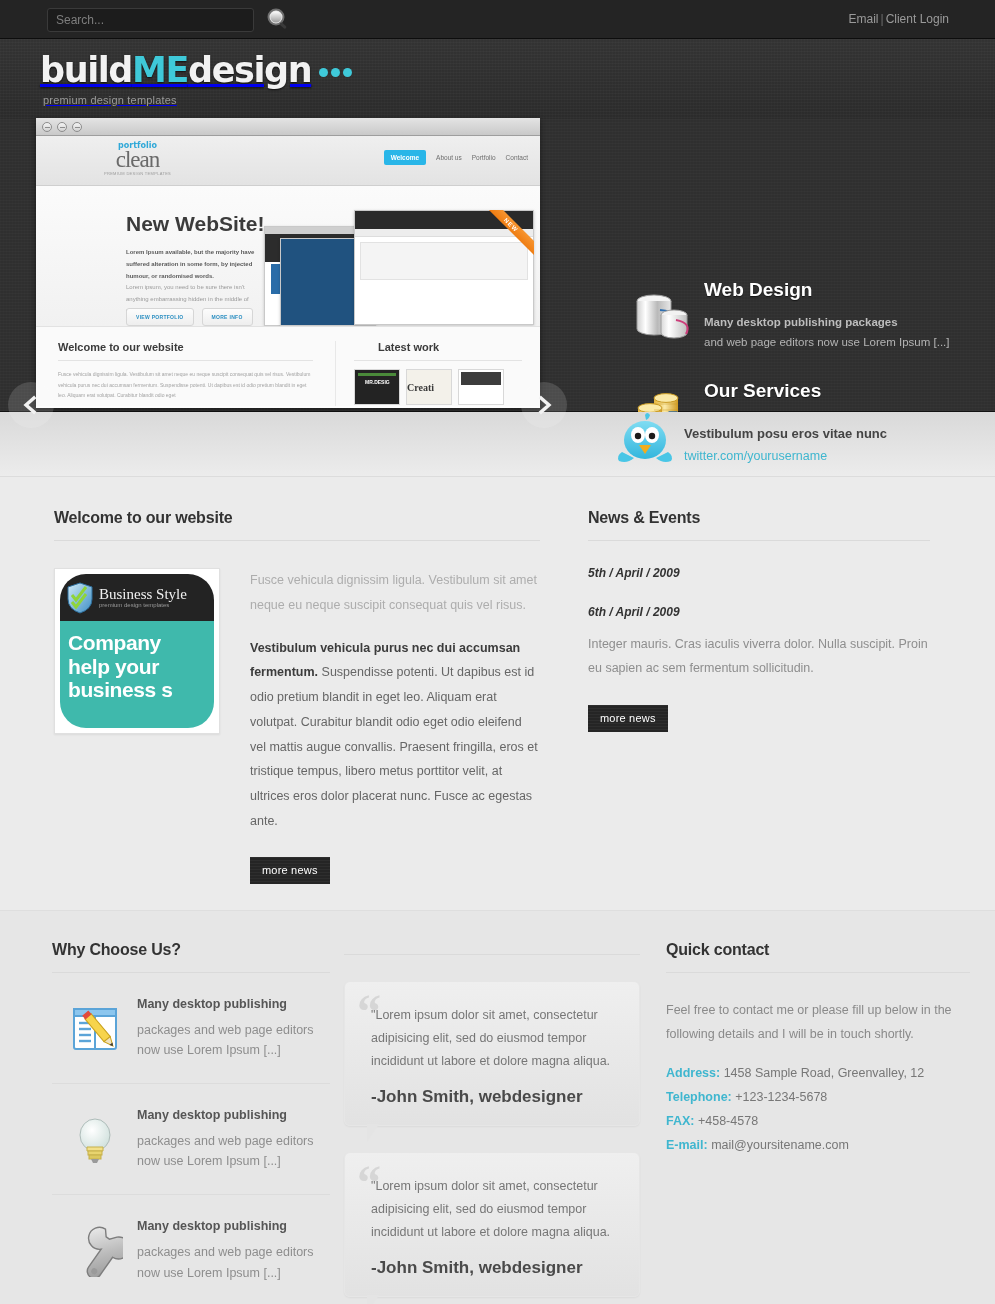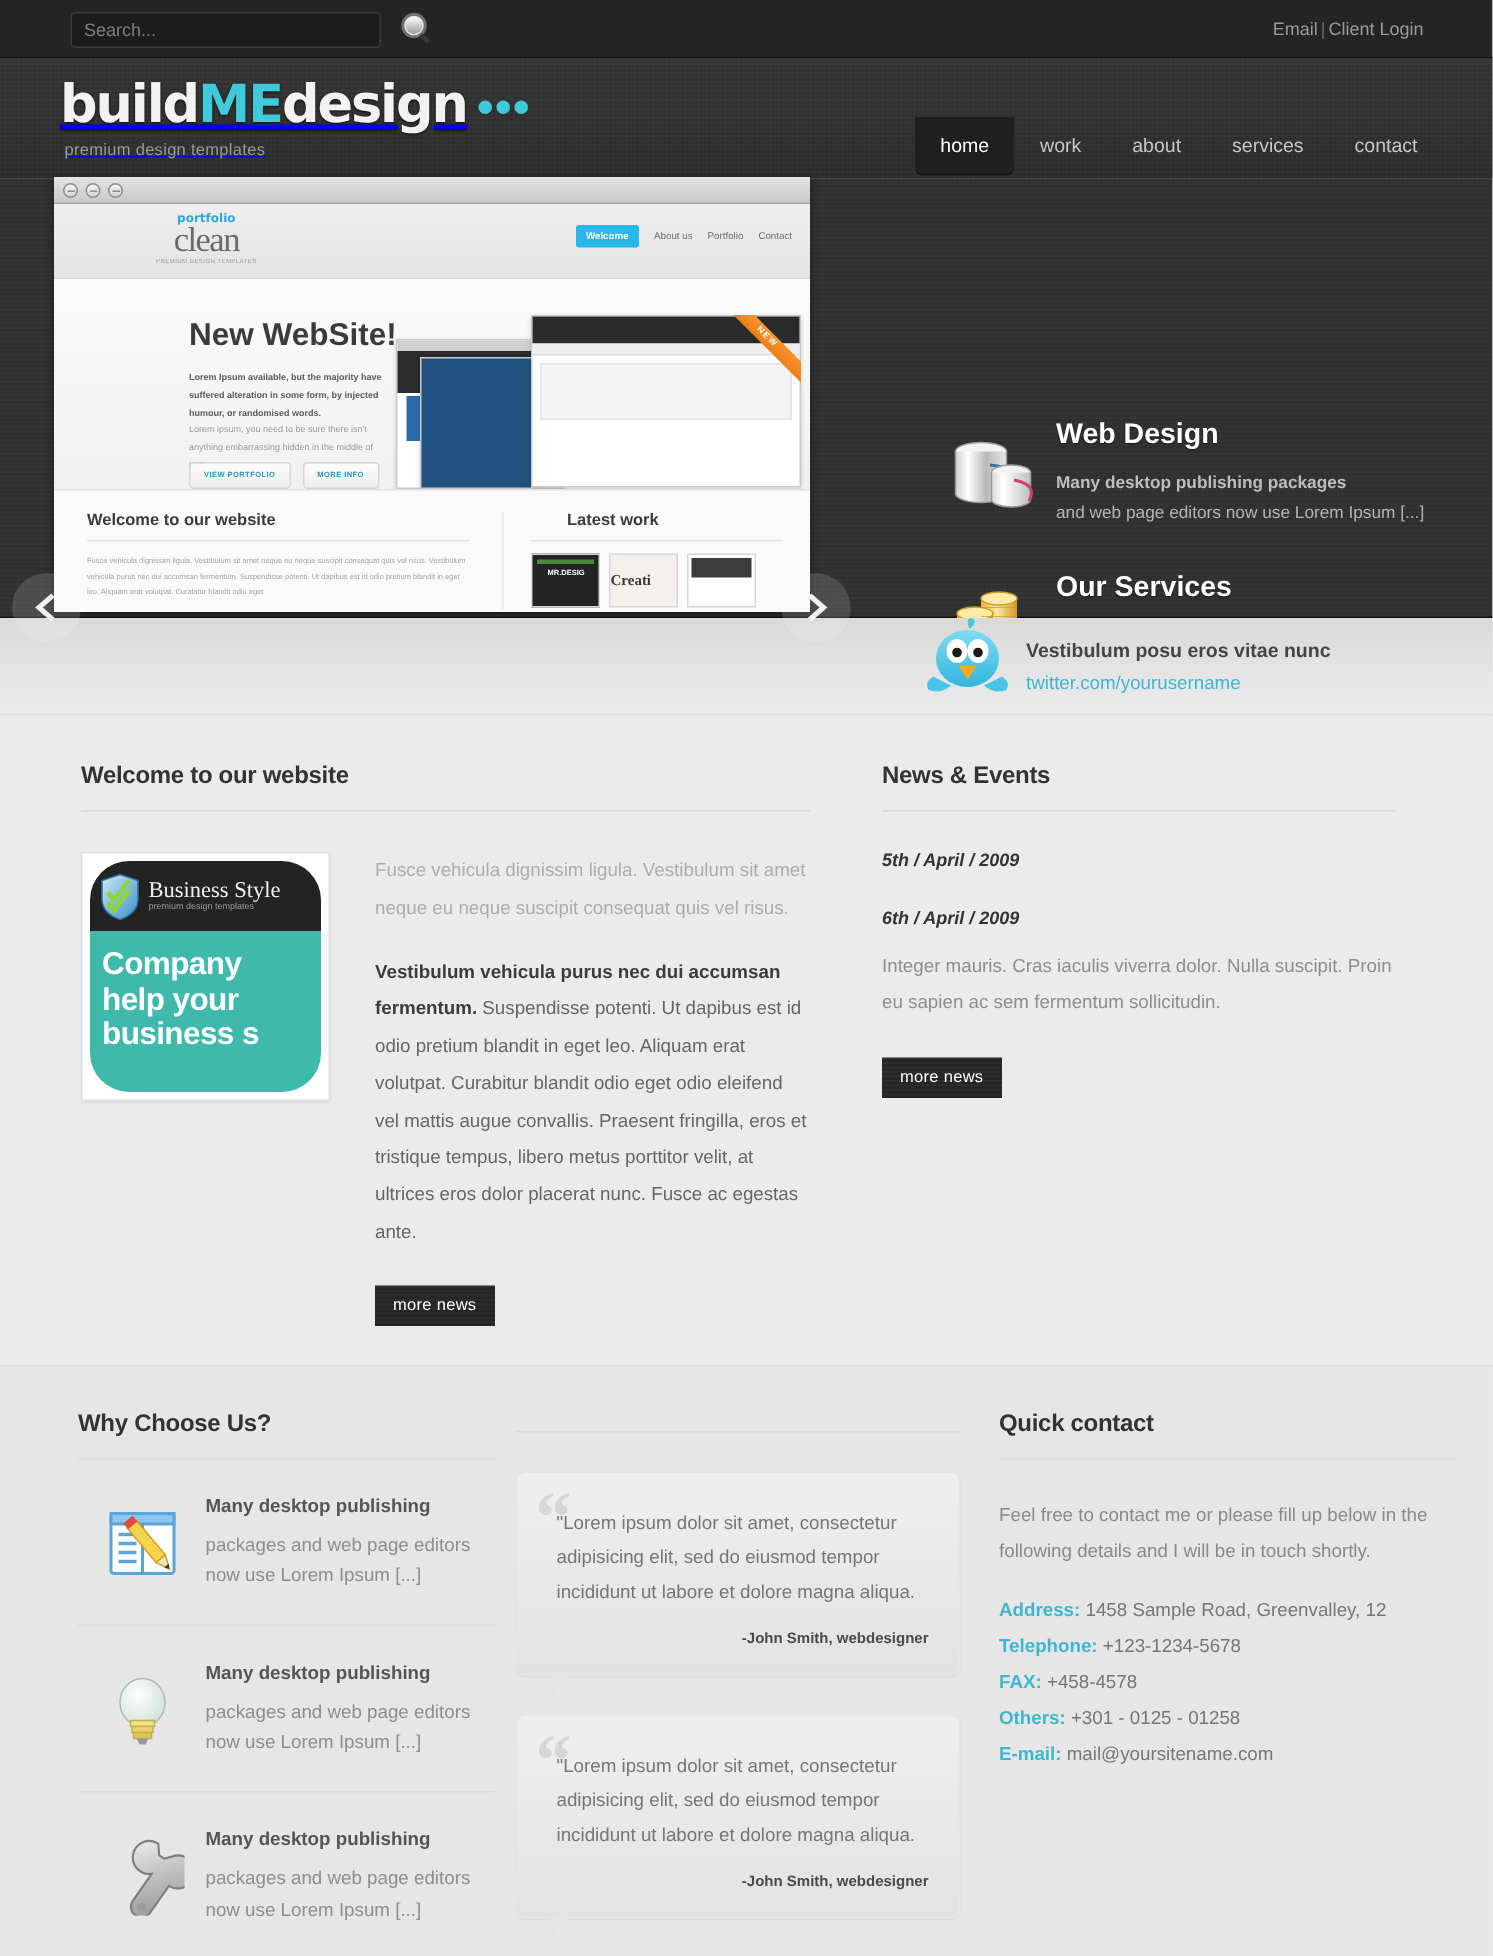--- a/index.html
+++ b/index.html
@@ -252,21 +252,21 @@
   .quote {
     position:relative; margin-top:26px; background:linear-gradient(#efefef,#e2e2e2);
     border:1px solid #e6e6e6; border-radius:6px; padding:22px 20px 18px 26px;
     box-shadow:0 1px 2px rgba(0,0,0,.05);
   }
   .quote .qmark {
     position:absolute; left:12px; top:6px; font-size:48px; color:#d6d6d6;
     font-family:"Liberation Serif",serif; line-height:1; font-weight:bold;
   }
   .quote p { font-size:12.5px; color:#767676; line-height:1.85; position:relative; }
-  .quote .author { text-align:right; font-size:10px; font-weight:bold; color:#4a4a4a; margin-top:14px; }
+  .quote .author { text-align:left; font-size:17px; font-weight:bold; color:#4a4a4a; margin-top:14px; }
   .quote:after {
     content:""; position:absolute; left:22px; bottom:-17px; width:0; height:0;
     border-left:12px solid #e4e4e4; border-bottom:18px solid transparent;
   }
   .qc-text { font-size:12.5px; color:#8a8a8a; line-height:1.95; margin-top:25px; }
   .qc-list { margin-top:17px; }
   .qc-list div { font-size:12.5px; color:#777; line-height:1.6; margin-bottom:4px; }
   .qc-list b { color:#3fb6cf; }
 </style>
 </head>
@@ -297,27 +297,20 @@
       <a href="#">Email</a><span class="sep">|</span><a href="#">Client Login</a>
     </div>
   </div>
 
   <div class="header">
     <a class="logo" href="#">
       <div class="logo-text"><span>build</span><span class="me">ME</span><span>design</span><span class="logo-dots"><i></i><i></i><i></i></span></div>
       <div class="logo-sub">premium design templates</div>
     </a>
 
-    <nav class="nav">
-      <a class="nav-item active" href="#">home</a>
-      <a class="nav-item" href="#">work</a>
-      <a class="nav-item" href="#">about</a>
-      <a class="nav-item" href="#">services</a>
-      <a class="nav-item" href="#">contact</a>
-    </nav>
   </div>
 
   <div class="feature">
 
     <div class="browser">
       <div class="browser-bar">
         <span class="bdot"></span>
         <span class="bdot"></span>
         <span class="bdot"></span>
       </div>
@@ -672,20 +665,19 @@
       <div class="b-col3">
         <h2 class="sec">Quick contact</h2>
         <div class="sec-rule"></div>
 
         <div class="qc-text">Feel free to contact me or please fill up below in the following details and I will be in touch shortly.</div>
 
         <div class="qc-list">
           <div><b>Address:</b><span> 1458 Sample Road, Greenvalley, 12</span></div>
           <div><b>Telephone:</b><span> +123-1234-5678</span></div>
           <div><b>FAX:</b><span> +458-4578</span></div>
-          <div><b>Others:</b><span> +301 - 0125 - 01258</span></div>
           <div><b>E-mail:</b><span> mail@yoursitename.com</span></div>
         </div>
       </div>
     </div>
   </div>
 
 </div>
 
 </body></html>

